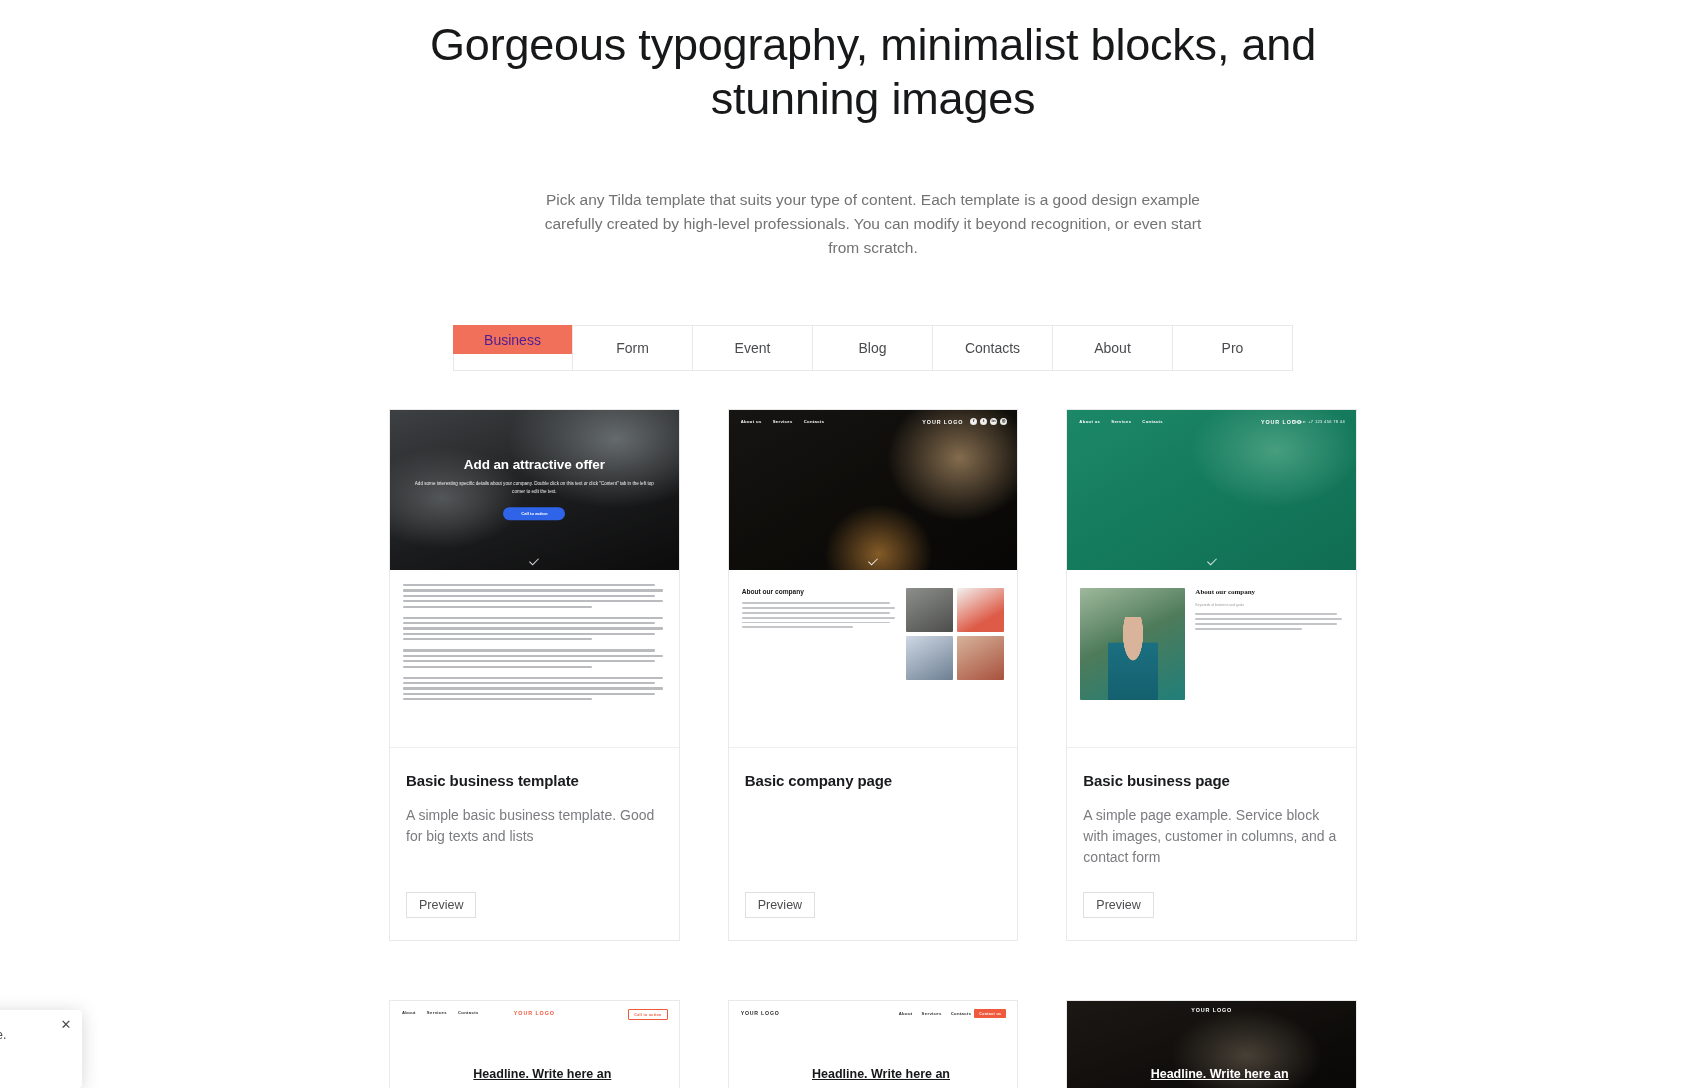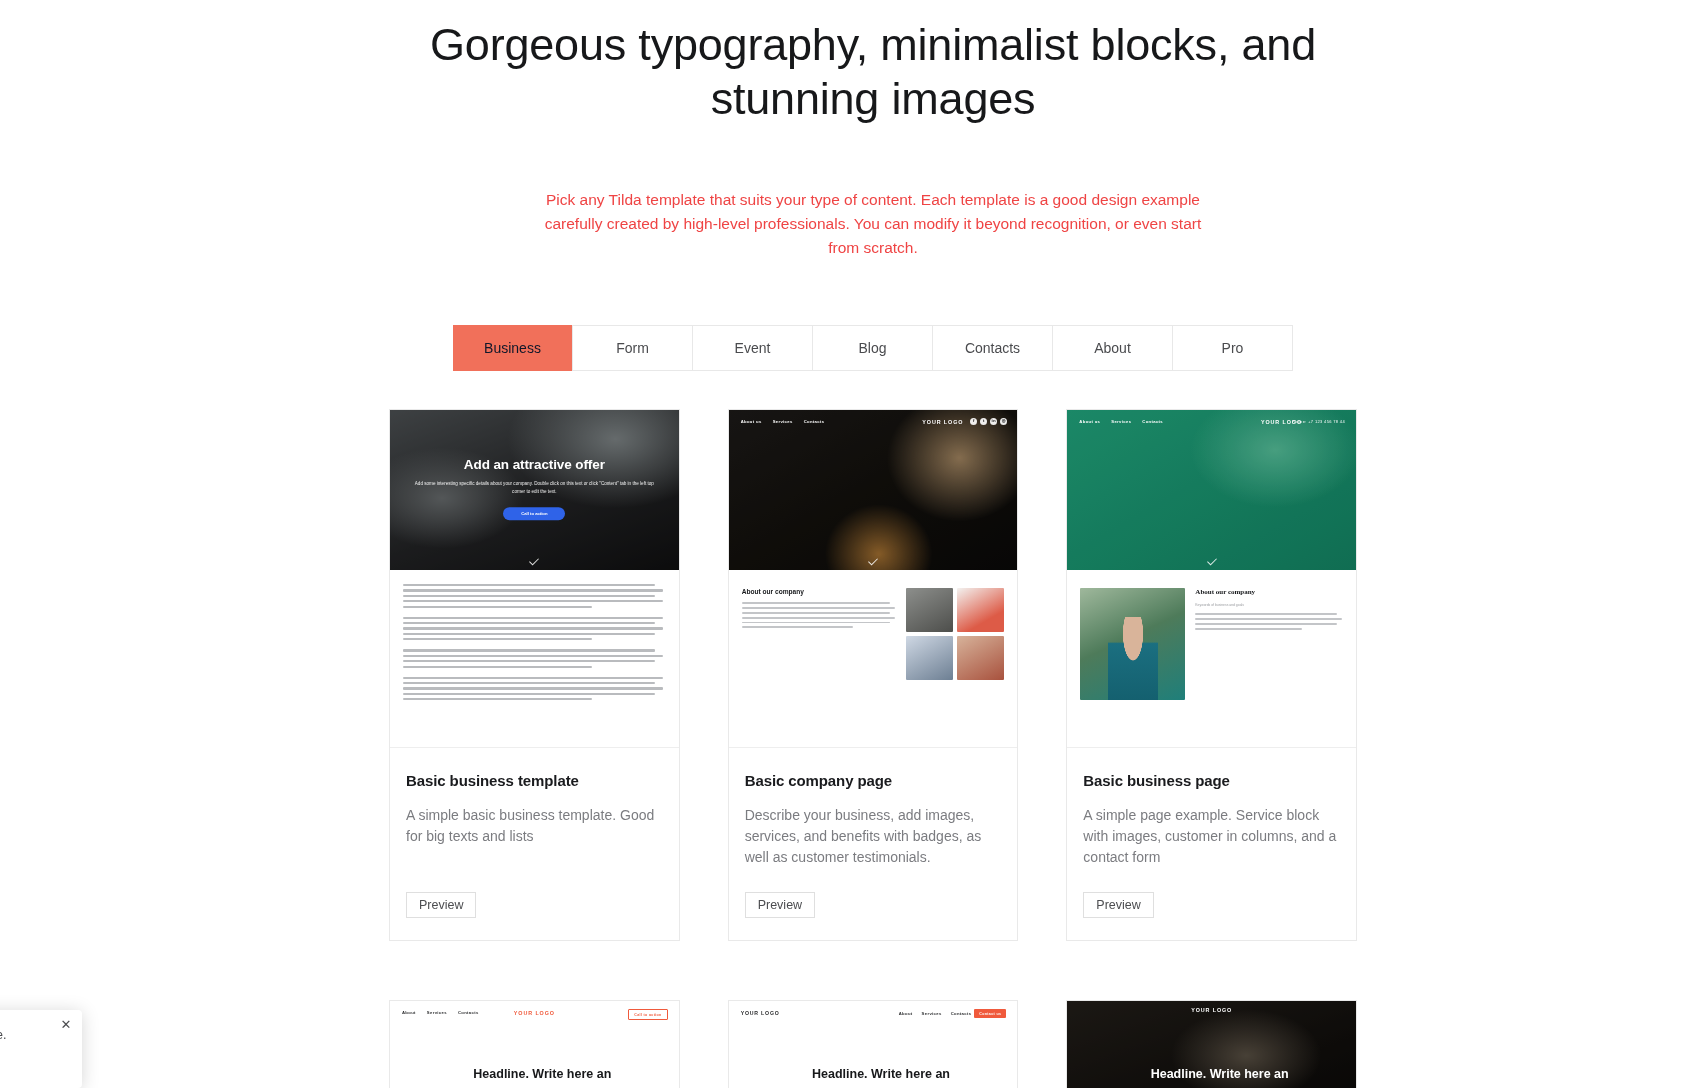--- a/index.html
+++ b/index.html
@@ -21,21 +21,21 @@
     letter-spacing: -0.2px;
     max-width: 900px;
     margin: 0 auto;
   }
   .page-subtitle {
     margin: 62px auto 0;
     max-width: 660px;
     font-size: 15.5px;
     line-height: 24px;
     font-weight: 400;
-    color: #ef4444;
+    color: #737373;
   }
 
   
   .tabs {
     display: flex;
     width: 840px;
     margin: 65px auto 0;
     border: 1px solid #e8e8e8;
     background: #fff;
   }
@@ -48,24 +48,24 @@
     font-size: 14px;
     color: #4a4b4e;
     border-left: 1px solid #e8e8e8;
     cursor: pointer;
     background: #fff;
     user-select: none;
   }
   .tab:first-child { border-left: none; }
   .tab.active {
     background: #f1705a;
-    color: #0f172a;
+    color: #4c1d95;
     border-left: none;
     margin: -1px 0 -1px -1px;
-    height: 46px;
+    height: 29px;
   }
 
   
   .grid {
     display: flex;
     gap: 48px;
     width: 968px;
     margin: 38px auto 0;
   }
   .card {
@@ -219,21 +219,21 @@
   .mini-nav.dark-on-light .links span { color: #2a2b2d; }
   .mini-nav .logo.orange { color: #f05a3c; }
   .mini-chip {
     position: absolute; right: 11px; top: -1px;
     font-size: 3.6px; color: #fff; background: #f05a3c;
     padding: 2.5px 5px; border-radius: 1px; font-weight: 700;
   }
   .mini-chip.outline { background: #fff; color: #f05a3c; border: 0.6px solid #f05a3c; }
   .r2-head {
     position: absolute; left: 16px; right: 0; top: 66px;
-    text-align: center; font-size: 12.5px; font-weight: 700; color: #17181a;
+    text-align: center; font-size: 12.5px; font-weight: 700; color: #17181a; text-decoration: underline;
   }
   .r2-head.white { color: #fff; }
   .hero-bg.photo4 { background: #ffffff; }
   .hero-bg.photo6 {
     background:
       radial-gradient(ellipse 40% 55% at 62% 42%, #6d6253 0%, rgba(25,22,18,0) 65%),
       linear-gradient(160deg, #2a251f 0%, #15120f 60%, #0a0908 100%);
   }
 
   
@@ -361,21 +361,20 @@
           <div class="photo-grid">
             <div class="pg a"></div>
             <div class="pg b"></div>
             <div class="pg c"></div>
             <div class="pg d"></div>
           </div>
         </div>
       </div>
       <div class="card-text">
         <div class="card-title">Basic company page</div>
-        <div class="card-desc">Describe your business, add images, services, and benefits with badges, as well as customer testimonials.</div>
       </div>
       <div class="card-foot">
         <button class="preview-btn">Preview</button>
       </div>
     </div>
 
     <div class="card">
       <div class="thumb">
         <div class="hero">
           <div class="hero-bg photo3"></div>

